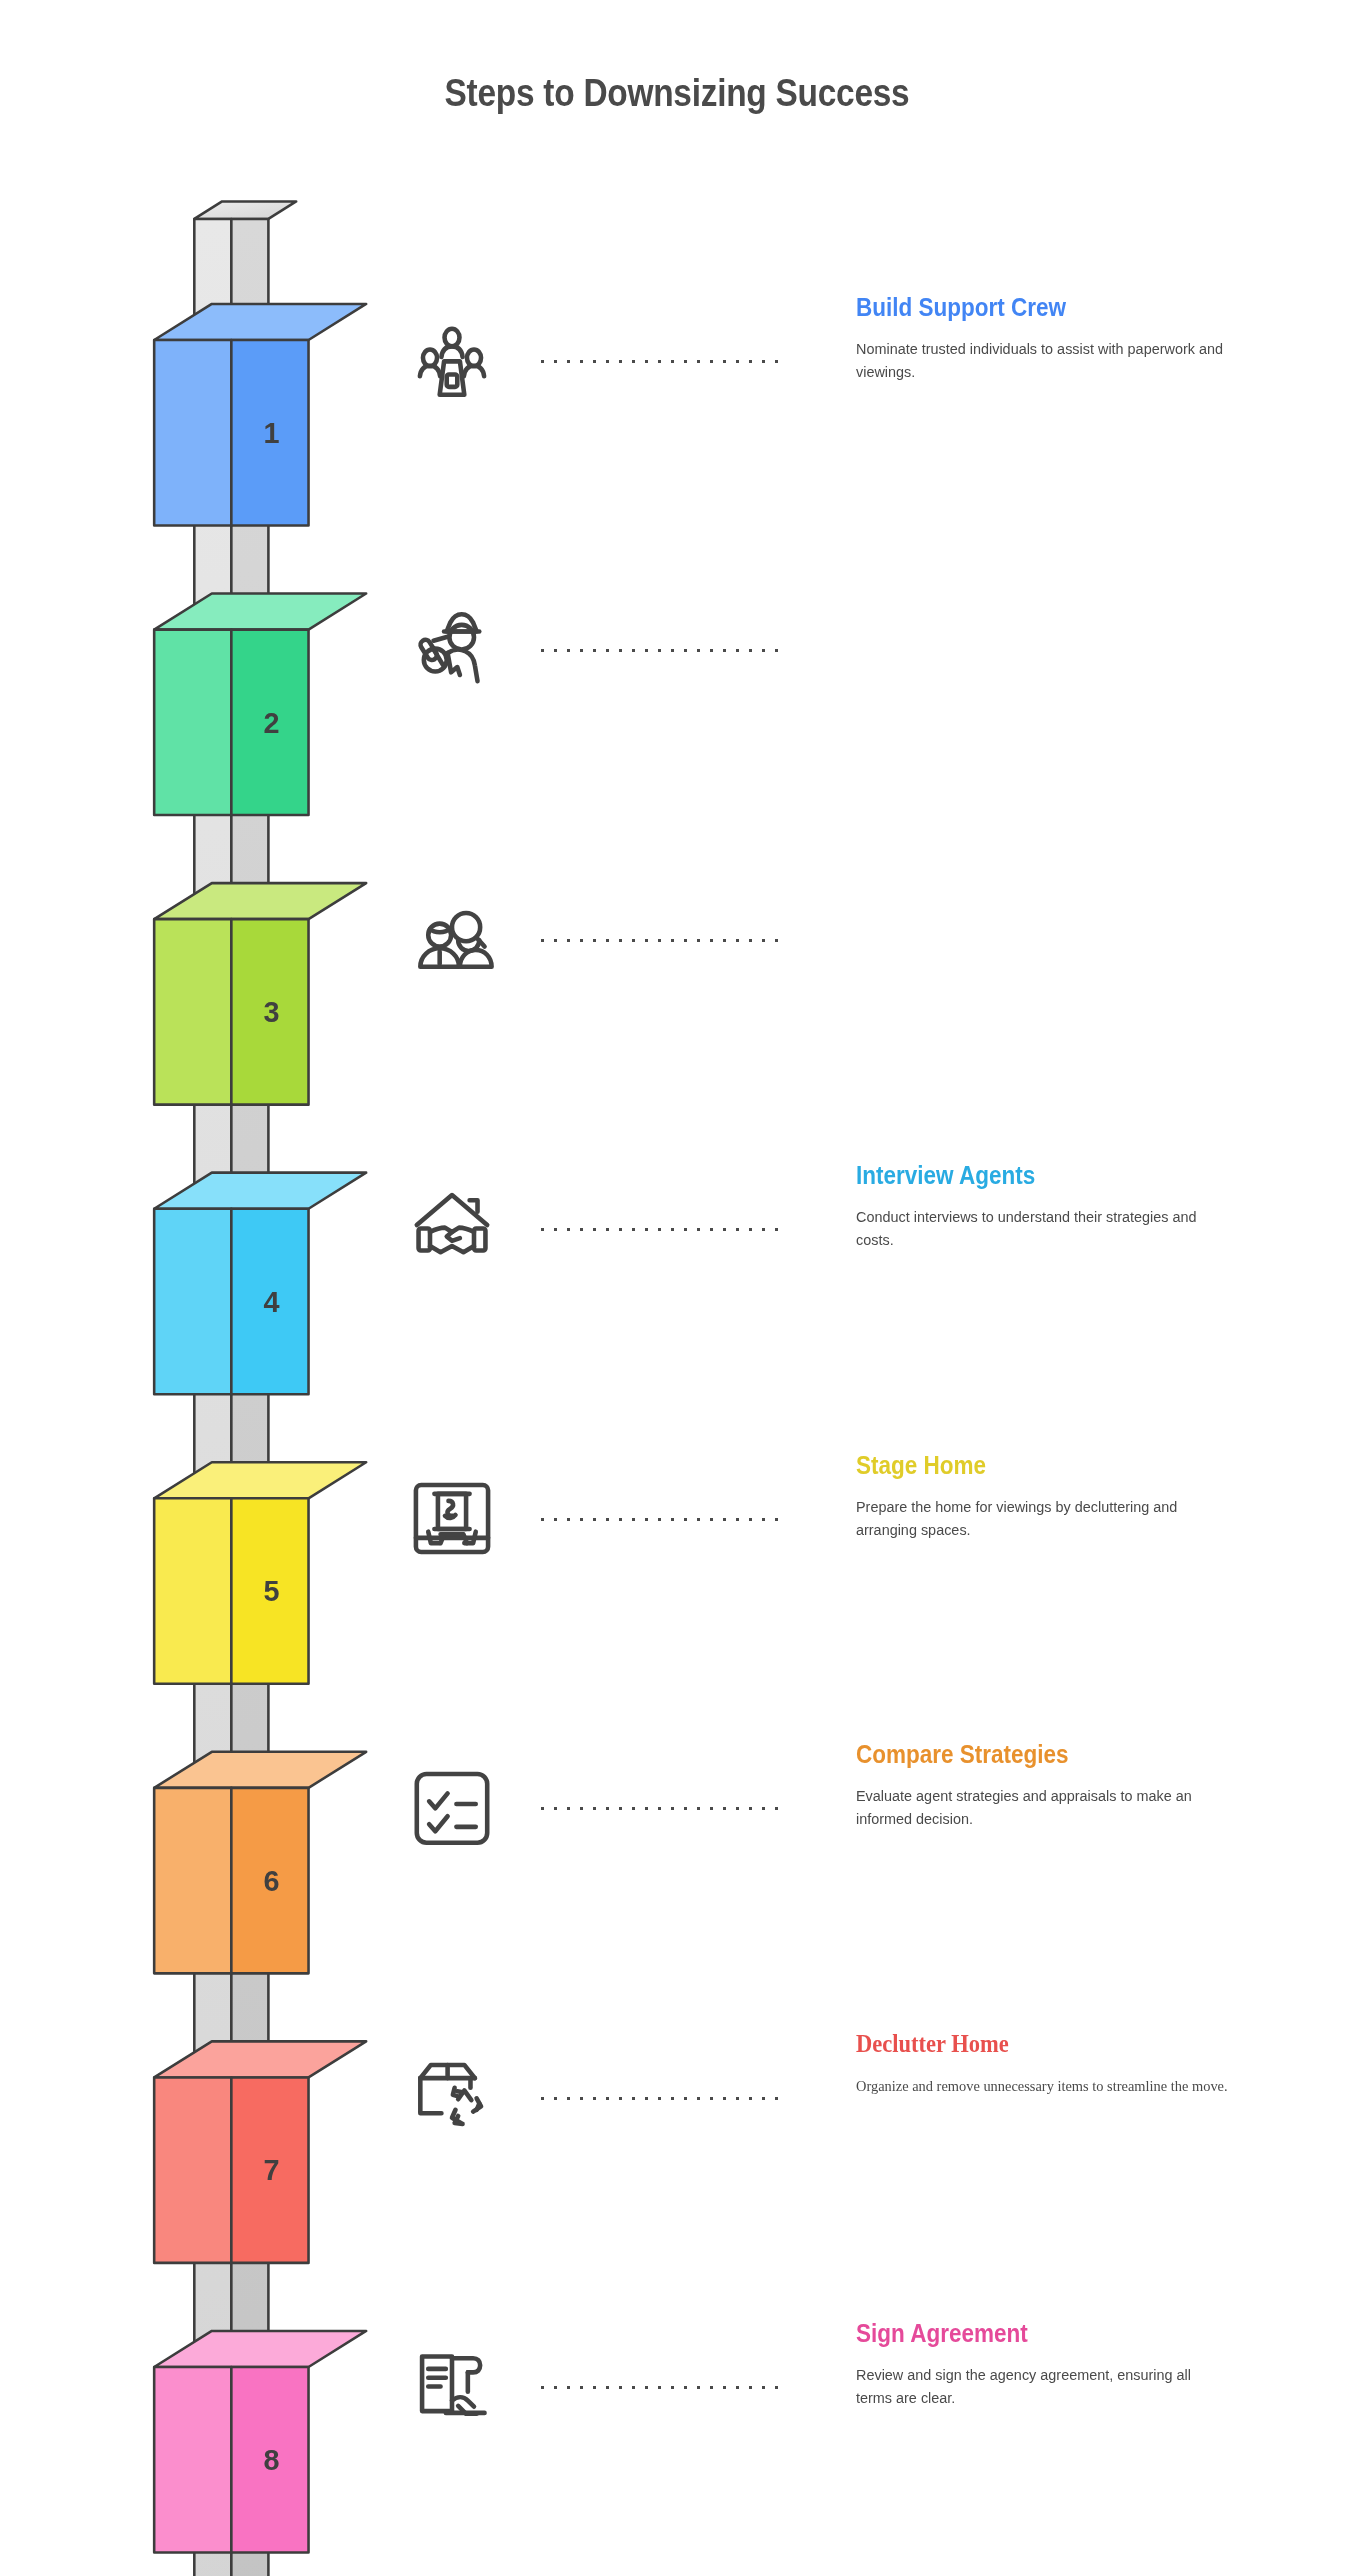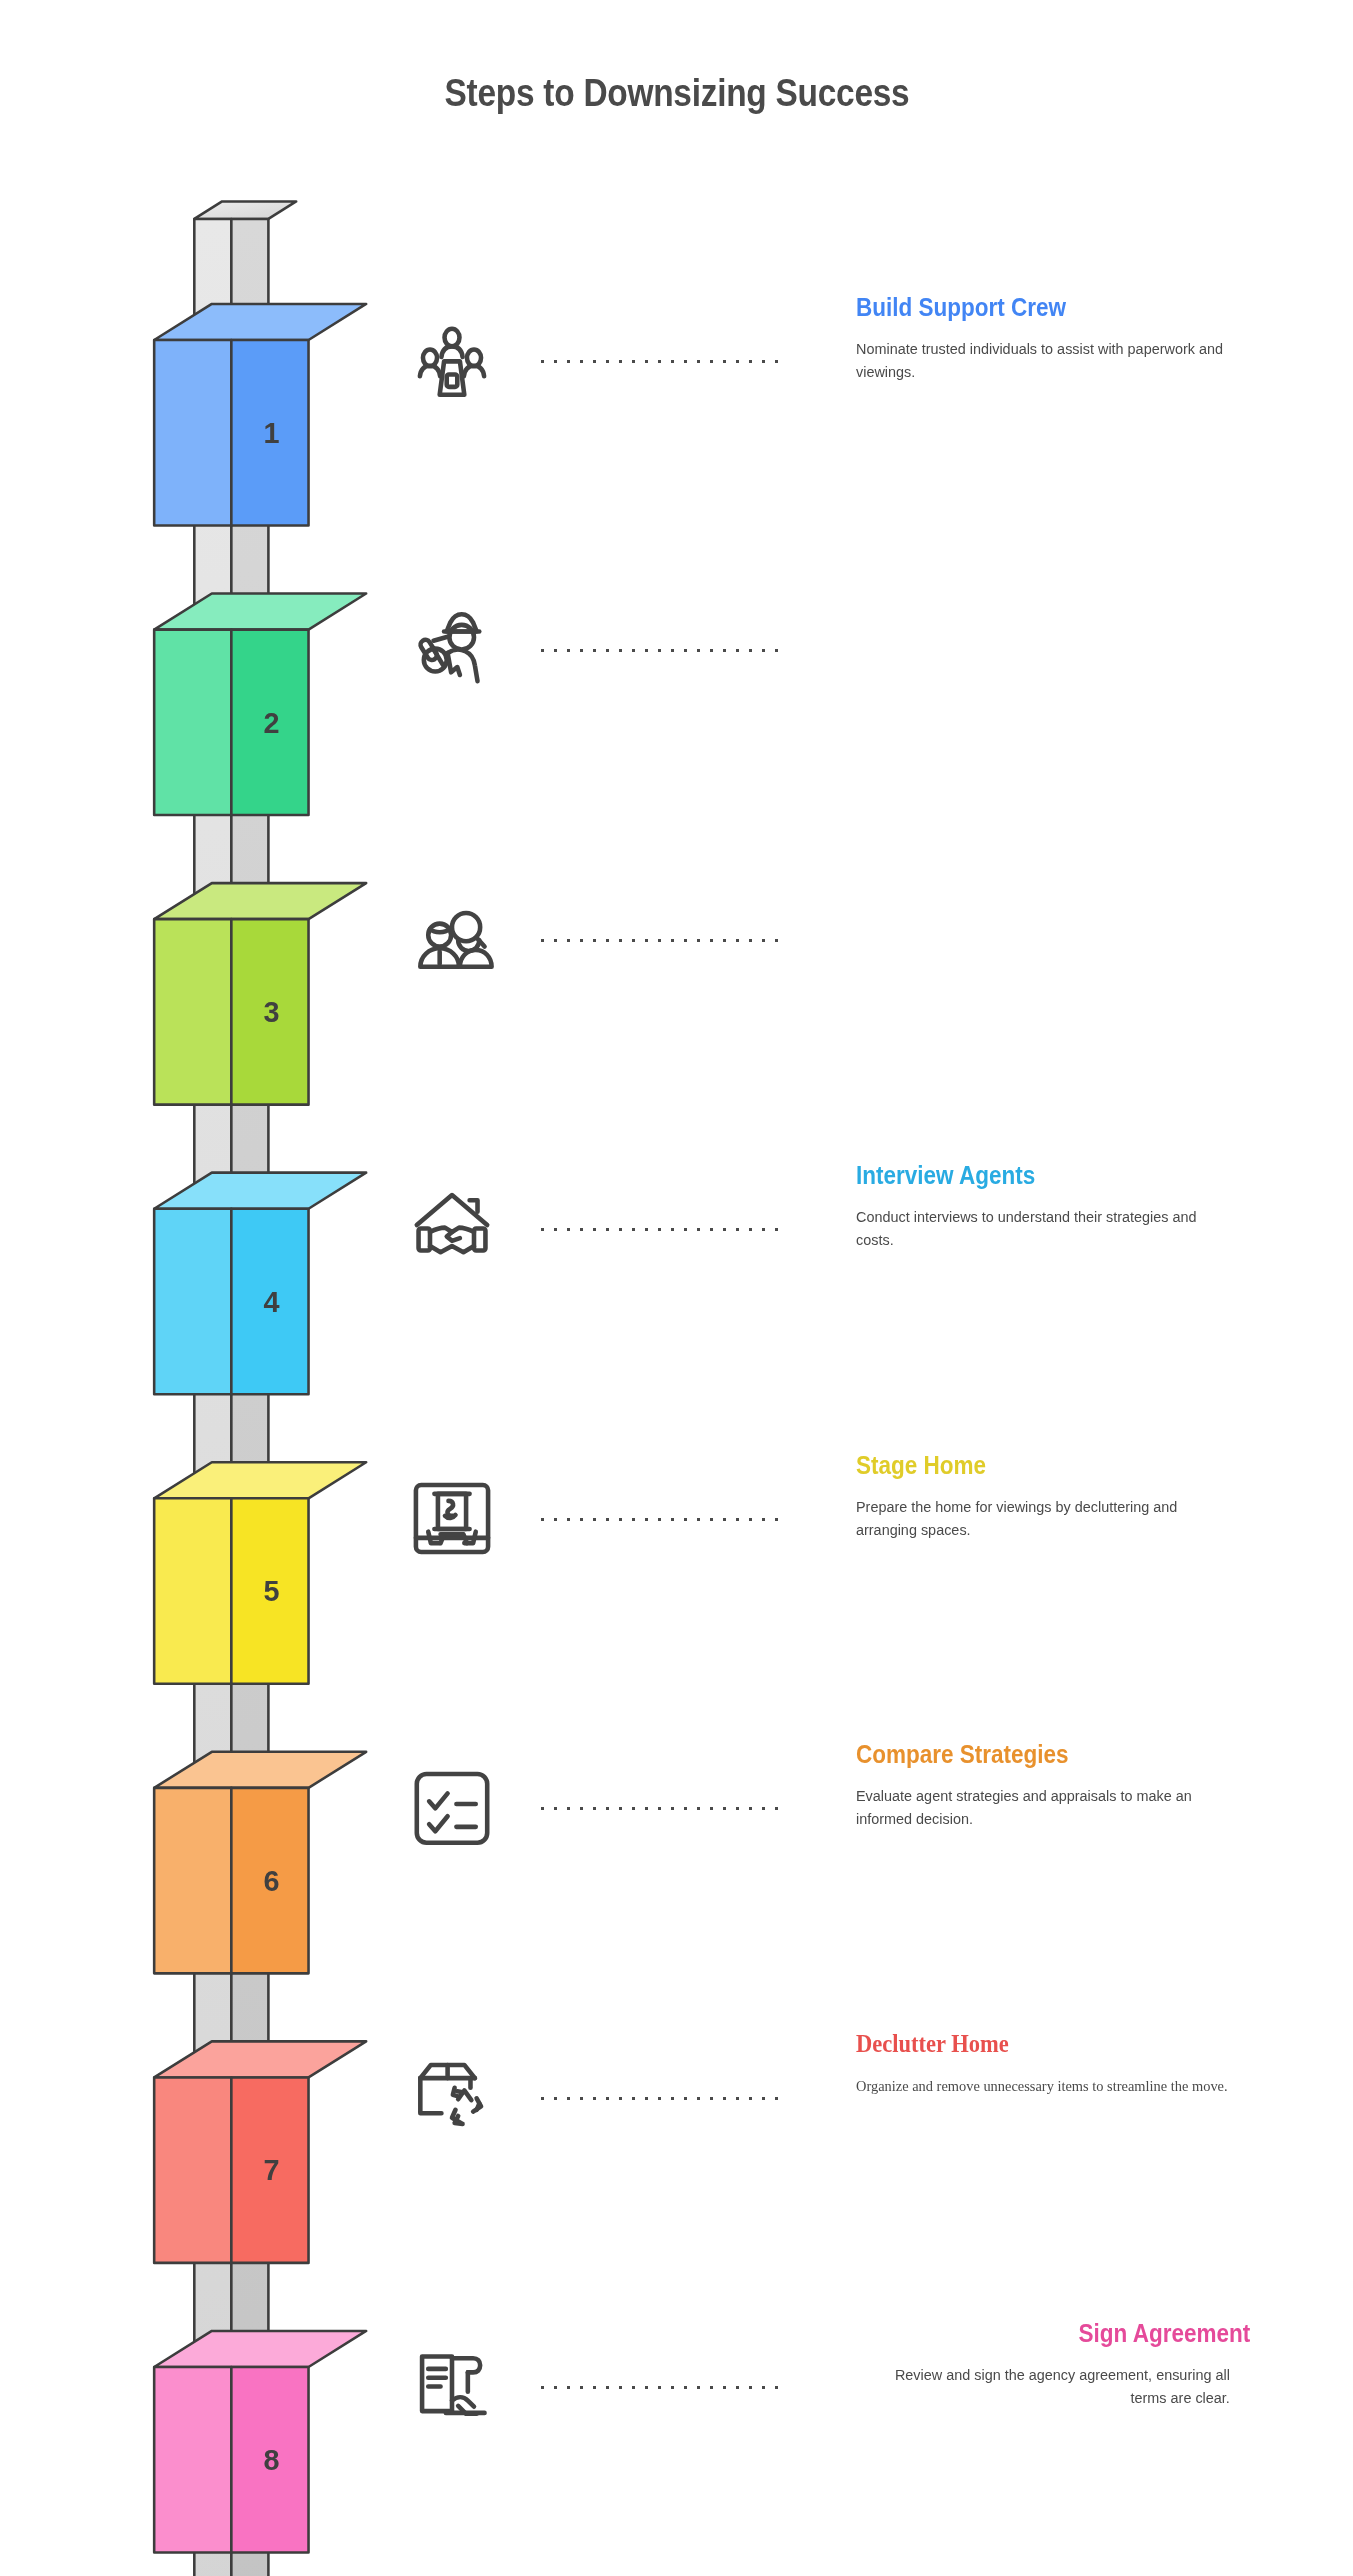--- a/index.html
+++ b/index.html
@@ -318,21 +318,21 @@
         <path d="M62 76l-9-1 4-8"></path>
       </g>
         </svg>
       </div>
       <div class="step-dots"></div>
       <div class="step-text">
         <div class="step-title" style="color:#e8504d">Declutter Home</div>
         <div class="step-desc">Organize and remove unnecessary items to streamline the move.</div>
       </div>
     </div>
-    <div class="step-row" style="top: 2320px; text-align: right;">
+    <div class="step-row" style="top: 2320px;">
       <div class="step-icon">
         <svg viewBox="0 0 100 100">
       <g style="fill:none;stroke:#434343;stroke-width:5.2;stroke-linecap:round;stroke-linejoin:round">
         <path d="M16 12h34v62H16z"></path>
         <path d="M23 26h20M23 36h20M23 46h14"></path>
         <path d="M50 14h24c5 0 8 3 8 8s-3 8-8 8h-6"></path>
         <path d="M68 30v22"></path>
         <path d="M50 62c6-5 13-5 18 0l7 7"></path>
         <path d="M57 68l9 9h12"></path>
         <path d="M43 76h44"></path>

